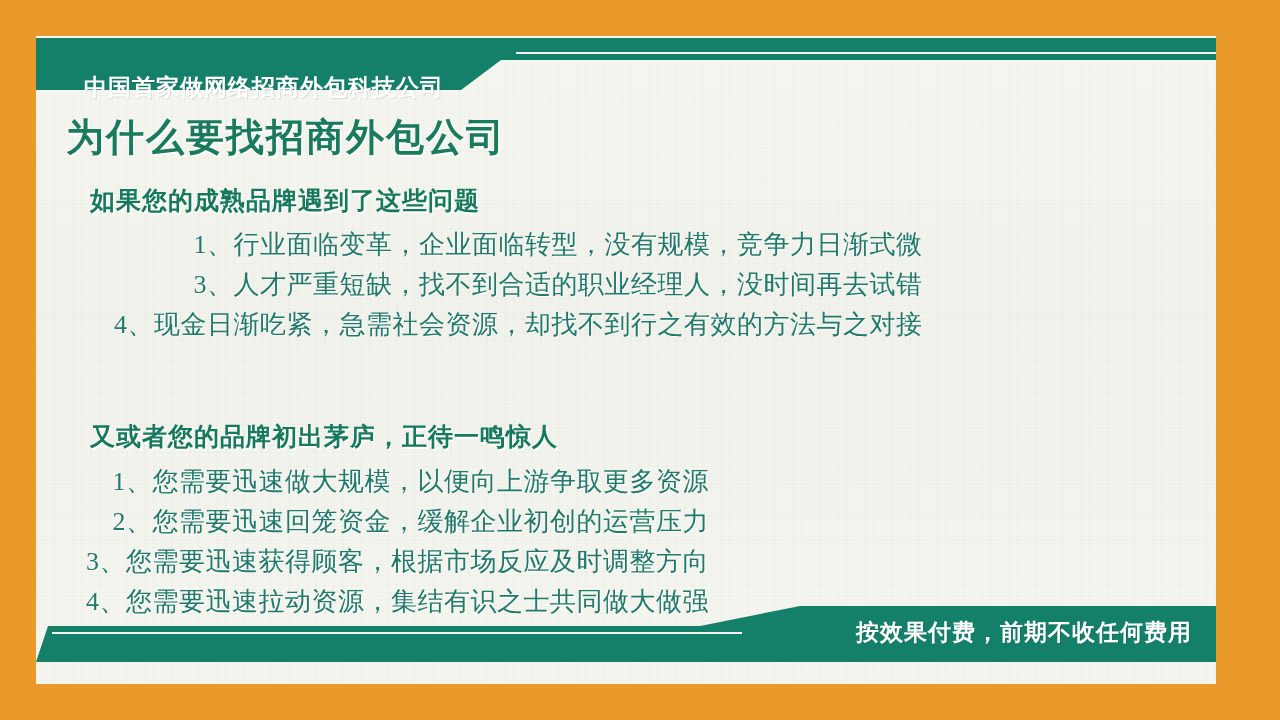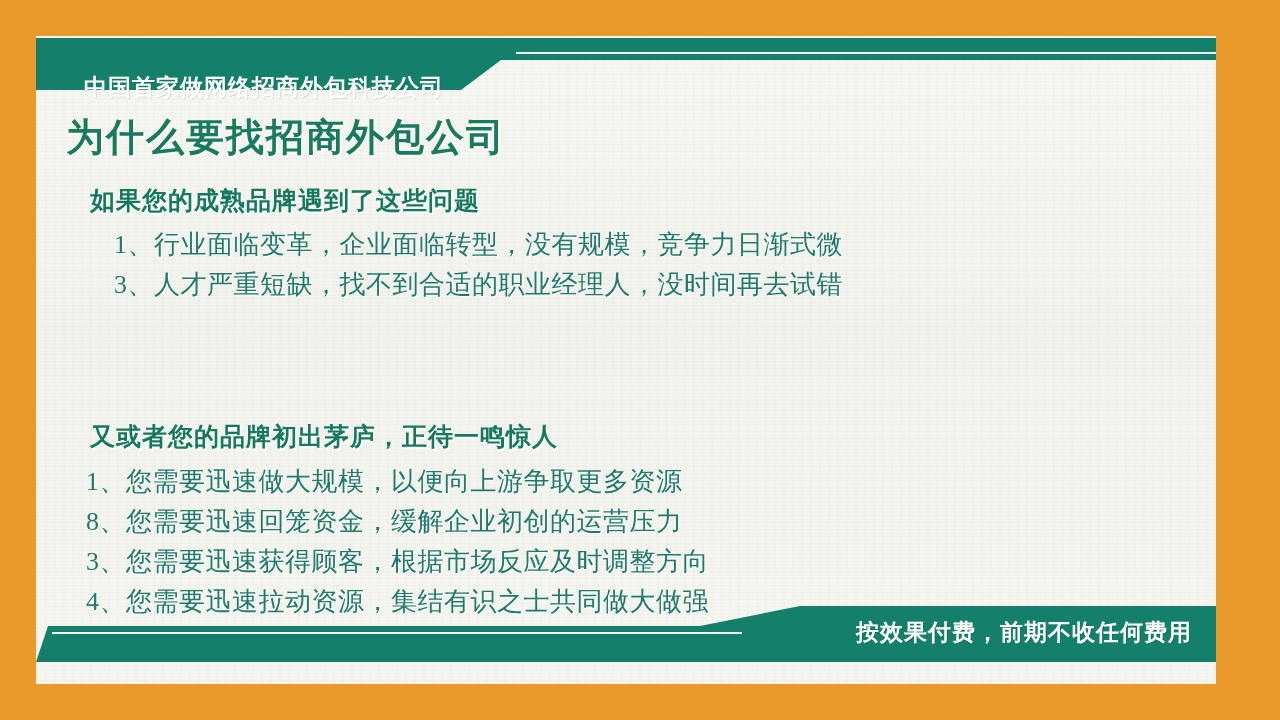--- a/index.html
+++ b/index.html
@@ -13,20 +13,21 @@
     overflow: hidden;
     background: #ea9a2a;
     font-family: "Liberation Sans", "DejaVu Sans", sans-serif;
   }
 
   .slide {
     position: relative;
     width: 1280px;
     height: 528px;
     background: #ea9a2a;
+    text-align: right;
   }
 
   
   .paper {
     position: absolute;
     left: 36px;
     top: 36px;
     width: 1180px;
     height: 648px;
     background:
@@ -194,27 +195,28 @@
 
     <div class="content">
 
       <div class="main-title">为什么要找招商外包公司</div>
 
       <div class="section-heading s1">如果您的成熟品牌遇到了这些问题</div>
 
       <div class="bullet-list l1">
         <div class="bullet-item">1、行业面临变革，企业面临转型，没有规模，竞争力日渐式微</div>
         <div class="bullet-item">3、人才严重短缺，找不到合适的职业经理人，没时间再去试错</div>
+        <div class="bullet-item">4、现金日渐吃紧，急需社会资源，却找不到行之有效的方法与之对接</div>
       </div>
 
       <div class="section-heading s2">又或者您的品牌初出茅庐，正待一鸣惊人</div>
 
       <div class="bullet-list l2">
         <div class="bullet-item">1、您需要迅速做大规模，以便向上游争取更多资源</div>
-        <div class="bullet-item">8、您需要迅速回笼资金，缓解企业初创的运营压力</div>
+        <div class="bullet-item">2、您需要迅速回笼资金，缓解企业初创的运营压力</div>
         <div class="bullet-item">3、您需要迅速获得顾客，根据市场反应及时调整方向</div>
         <div class="bullet-item">4、您需要迅速拉动资源，集结有识之士共同做大做强</div>
       </div>
 
     </div>
 
     <div class="footer-band"></div>
     <div class="footer-strip-line"></div>
     <div class="footer-title">按效果付费，前期不收任何费用</div>
 

